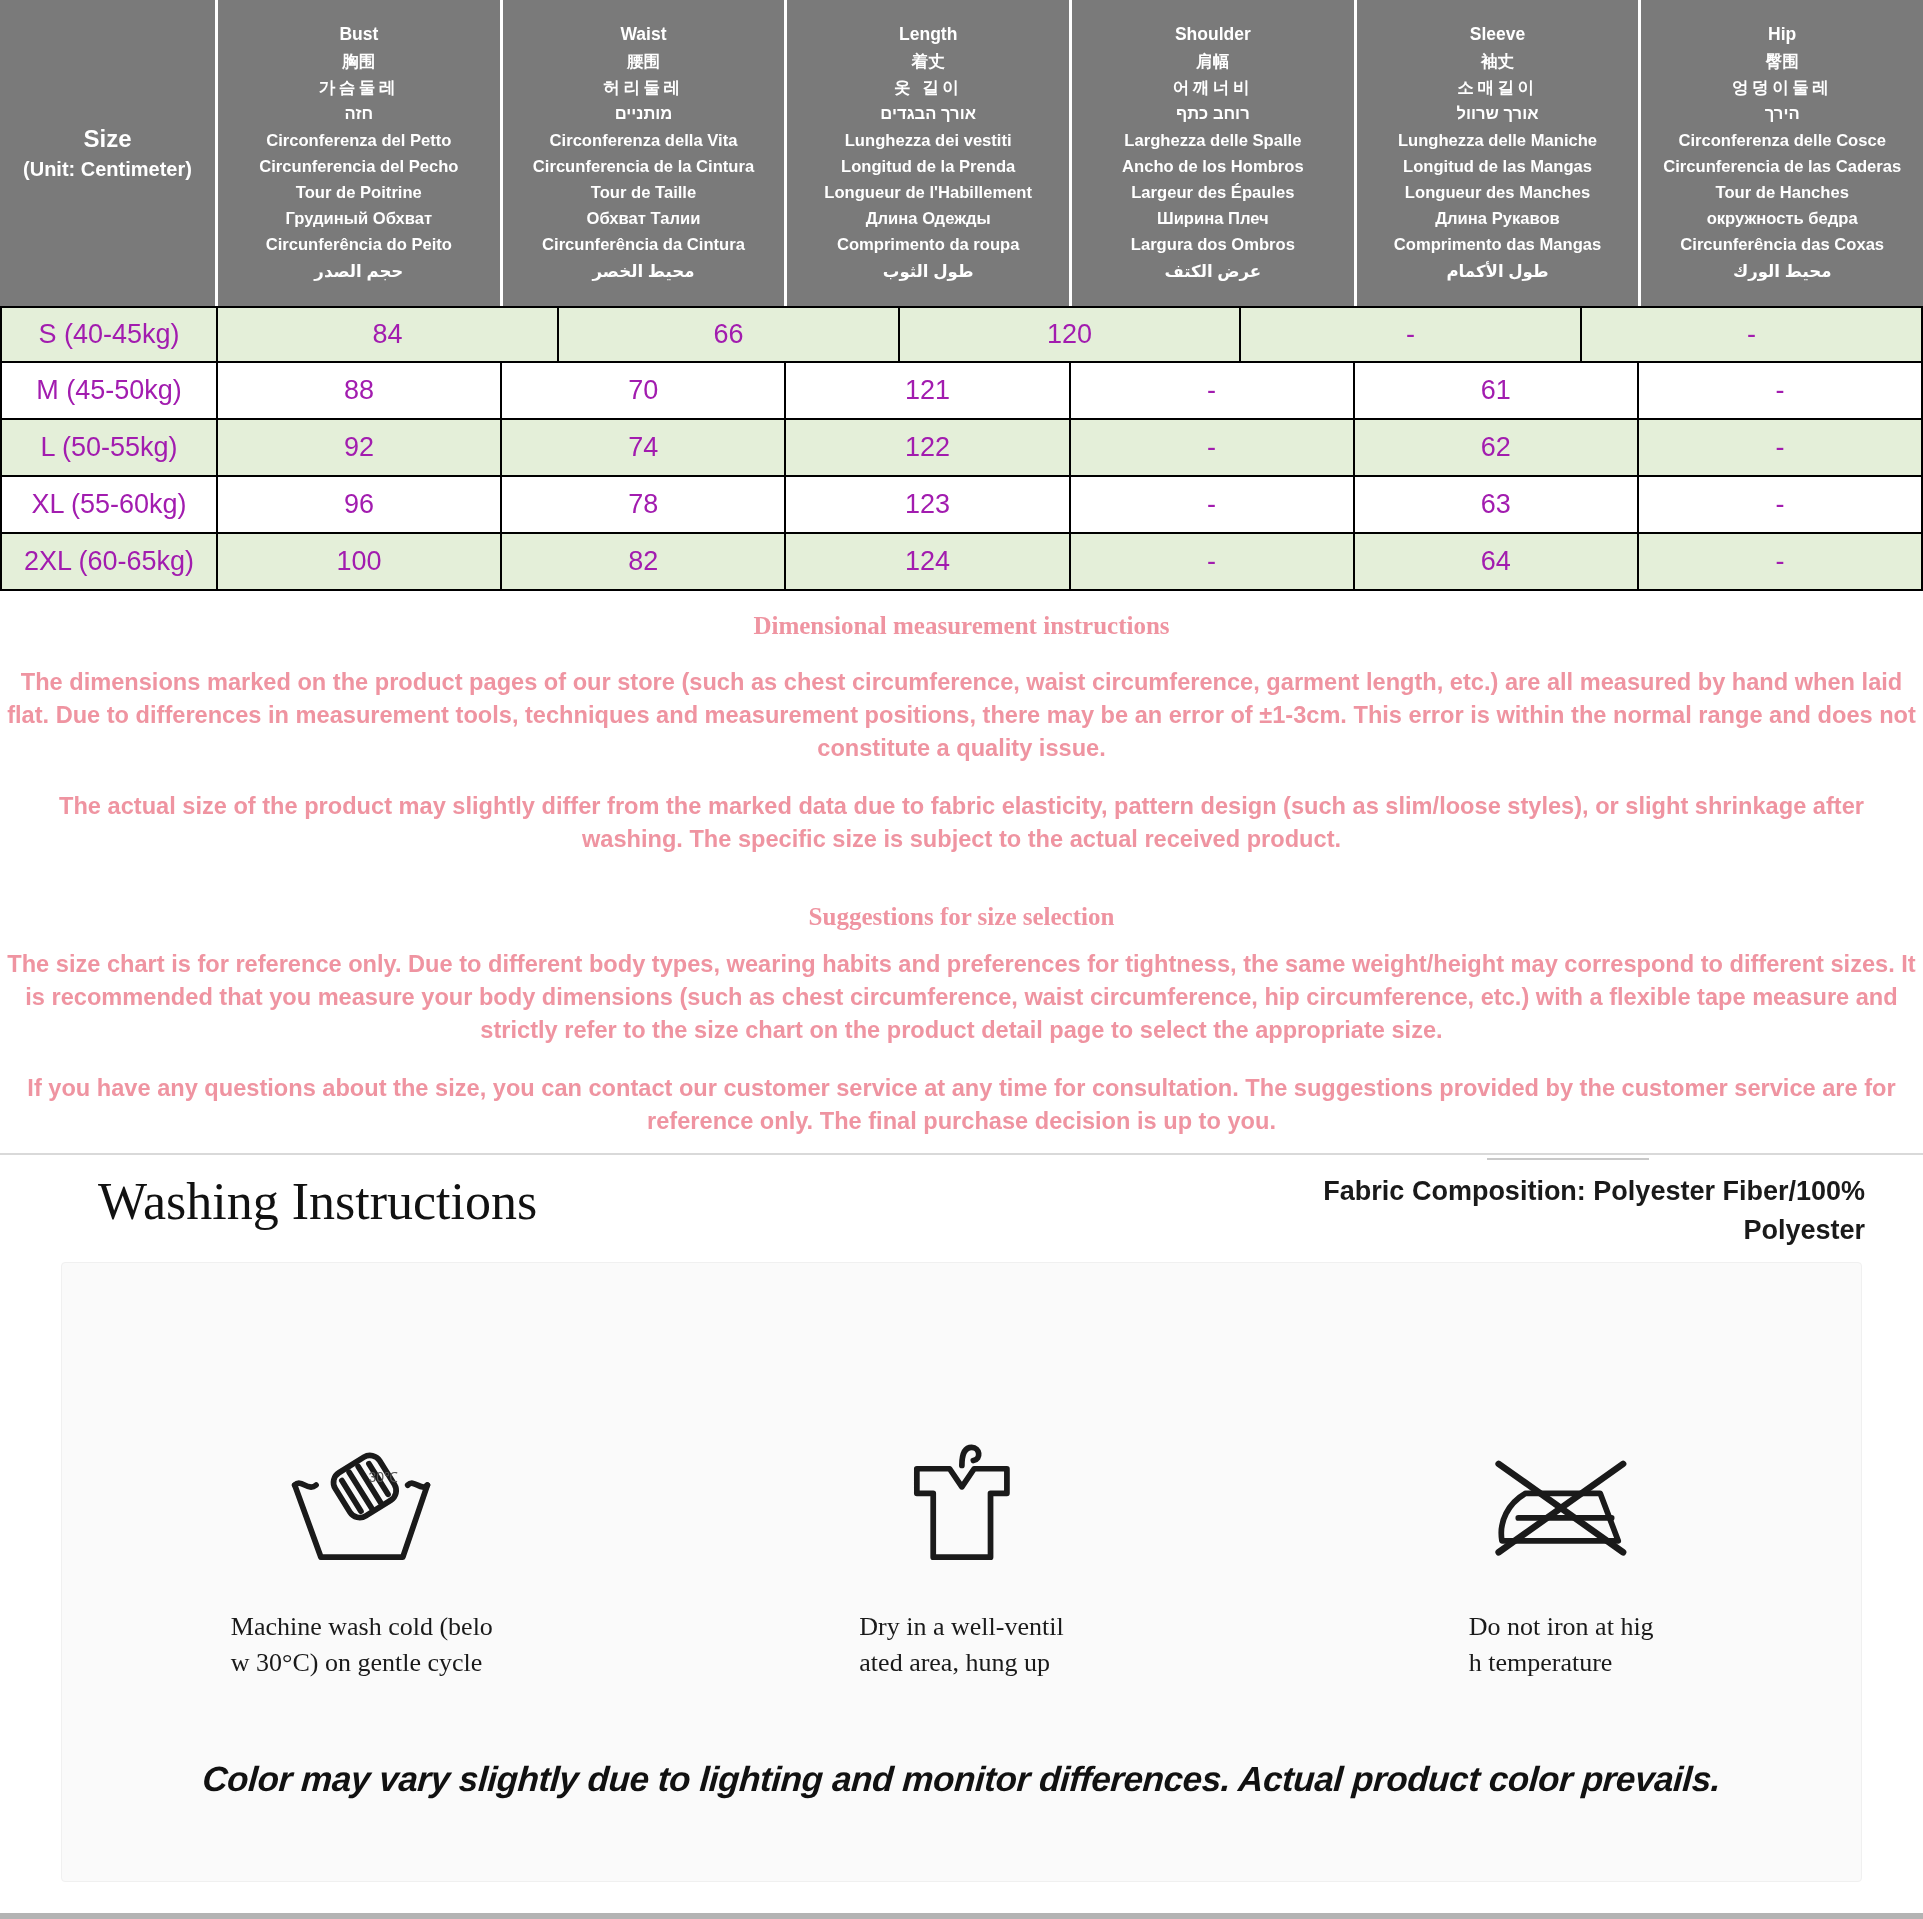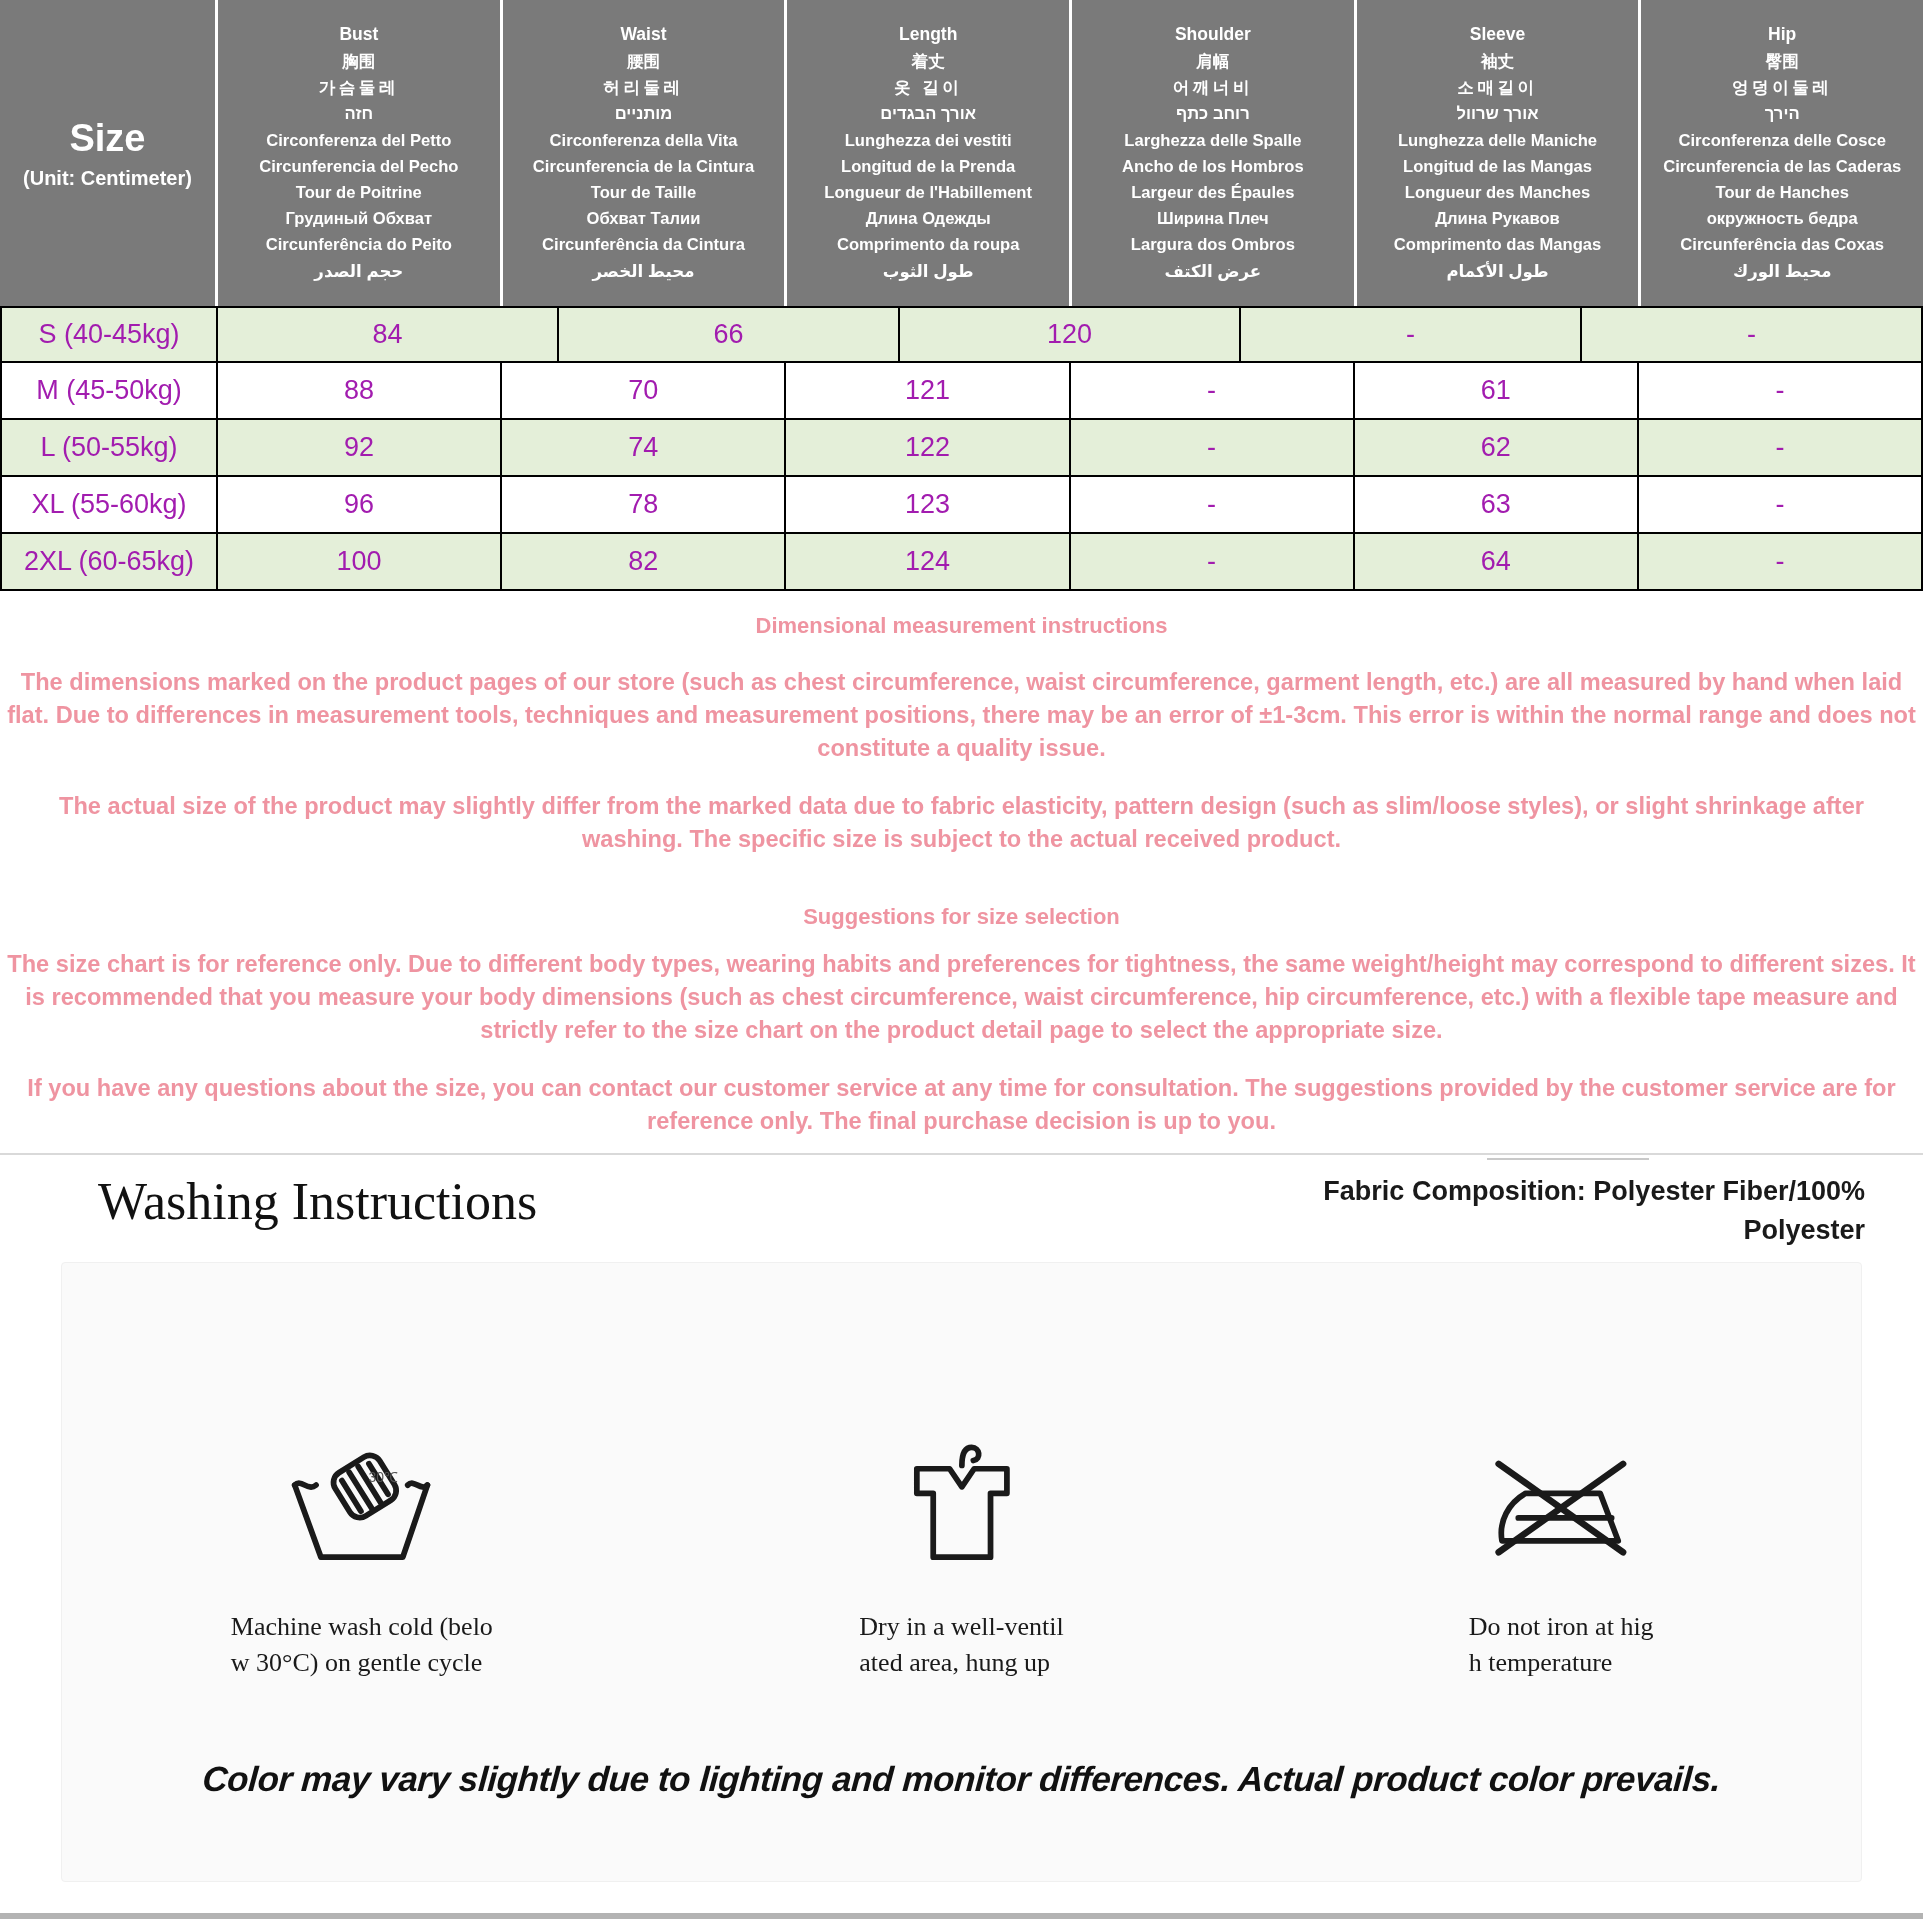--- a/index.html
+++ b/index.html
@@ -7,39 +7,39 @@
   body { font-family:"Liberation Sans","DejaVu Sans",sans-serif; }
   .canvas { position:relative; width:1923px; height:1920px; background:#fff; overflow:hidden; }
 
   
   .size-table { position:absolute; top:0; left:0; width:1923px; }
   .theader { display:flex; height:306px; background:#7a7a7a; }
   .hcell { flex:1; display:flex; flex-direction:column; justify-content:center; align-items:center;
            border-right:3.5px solid #ffffff; color:#fff; text-align:center; padding:5.2px 1.7px; }
   .hcell:last-child { border-right:none; }
   .hcell.first { flex:none; width:218px; }
-  .size-title { font-size:38px; font-weight:700; line-height:1.3; }
+  .size-title { font-size:24px; font-weight:700; line-height:1.3; }
   .size-sub { font-size:20px; font-weight:700; line-height:1.4; }
   .hl { font-size:16.6px; font-weight:700; line-height:1.58; }
   .hl:nth-child(1) { font-size:17.5px; }
   .hl:nth-child(3) { letter-spacing:3.5px; }
 
   .drows { width:1923px; }
   .drow { display:flex; height:57px; background:#fff; }
   .drow.green { background:#e4efd9; }
   .dcell { flex:1; display:flex; align-items:center; justify-content:center;
            border-right:2.6px solid #000; border-bottom:2.6px solid #000;
            font-size:27px; color:#a21caf; }
   .dcell.first { flex:none; width:218px; border-left:2.6px solid #000; }
   .drow:first-child .dcell { border-top:2.6px solid #000; }
 
   
   .notes { position:absolute; top:591px; left:0; width:1923px; height:562px;
            text-align:center; color:#ef94a1; padding:17.5px 7px 0 7px; }
-  .ntitle { font-size:22px; font-weight:700; line-height:33px; margin-bottom:24.5px; }
+  .ntitle { font-size:25px; font-weight:700; line-height:33px; margin-bottom:24.5px;font-family:Liberation Serif, serif; }
   .npara  { font-size:23.6px; font-weight:700; line-height:33px; margin-bottom:24.5px; }
   .ntitle.second { margin-top:44px; margin-bottom:15.7px; }
 
   
   .sep-line { position:absolute; top:1153px; left:0; width:1923px; height:1.7px; background:#d9d9d9; }
   .wash-title { position:absolute; top:1172px; left:98px; font-family:"Liberation Serif","DejaVu Serif",serif;
                 font-size:52px; font-weight:400; color:#111; }
   .fabric { position:absolute; top:1158px; right:58px; width:594px; text-align:center; }
   .fabric-line { width:162px; height:1.7px; background:#c9c9c9; margin:0 auto 12.2px auto; }
   .fabric-text { font-size:27px; font-weight:700; color:#1a1a1a; line-height:1.45;text-align:right; }

